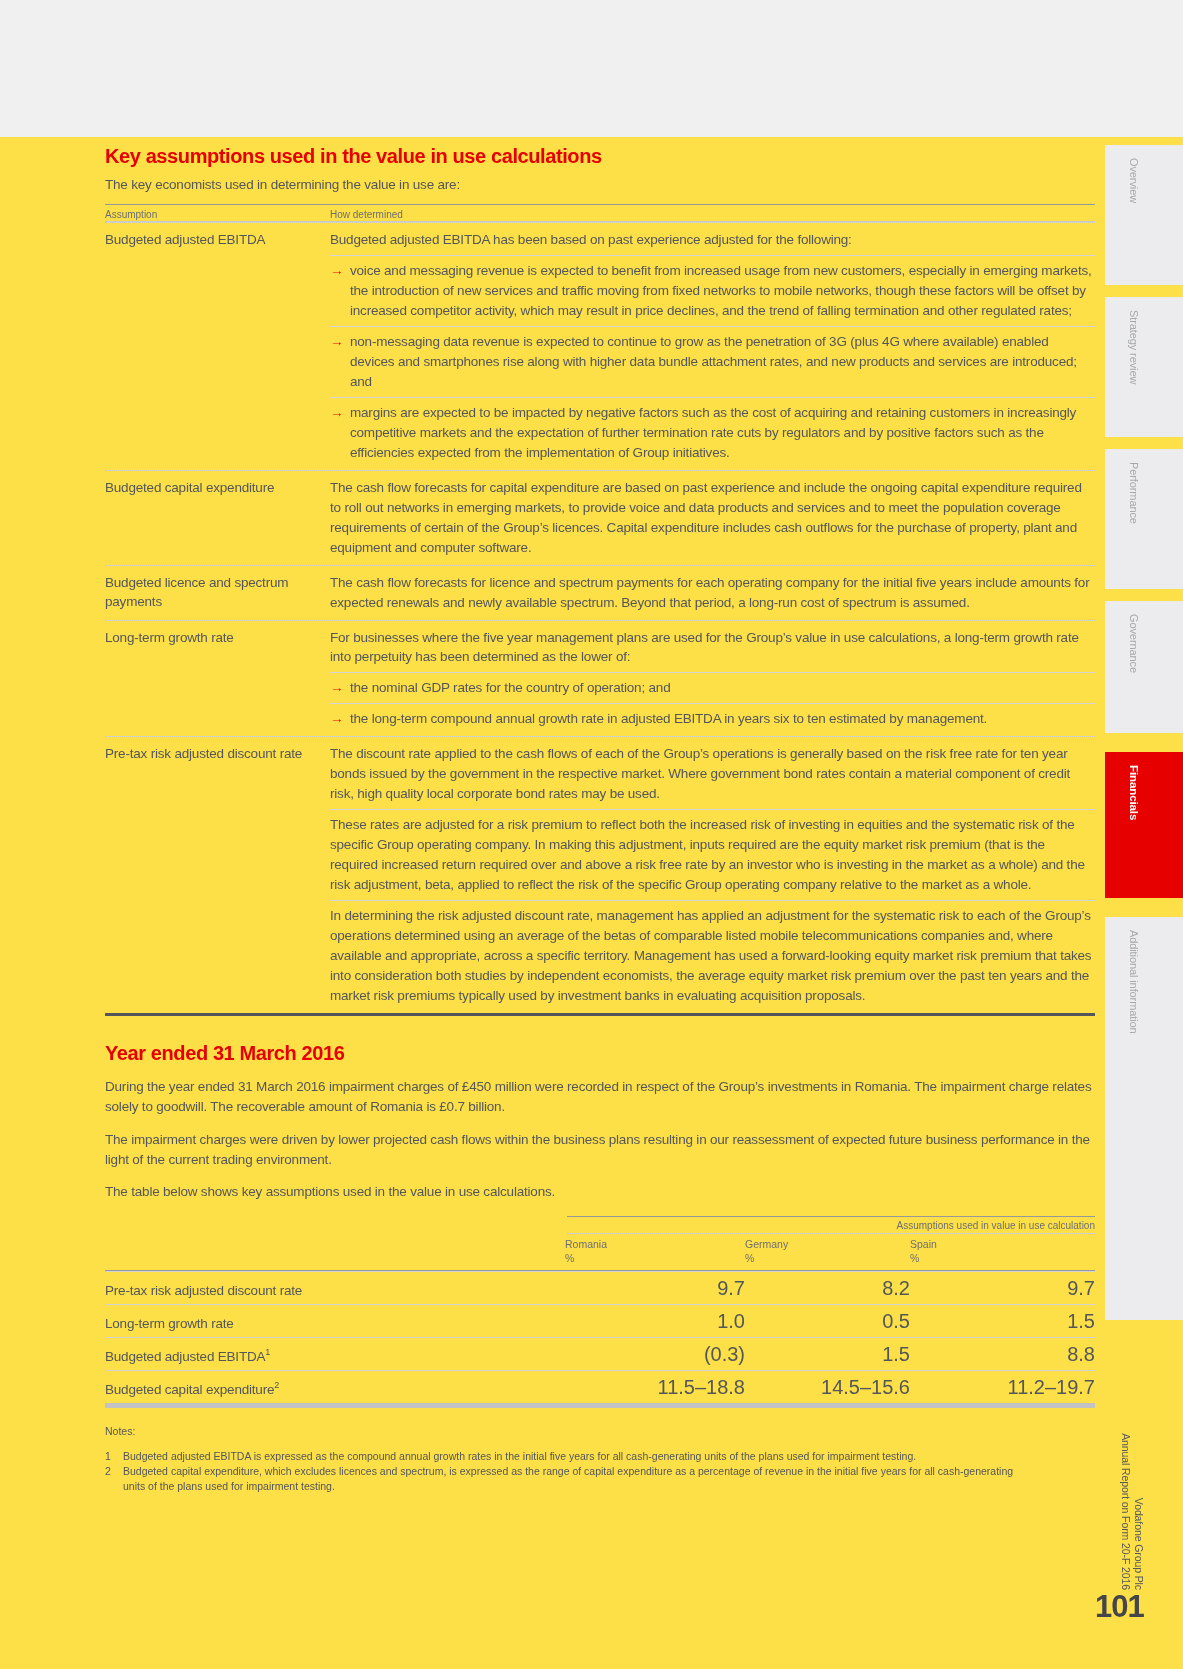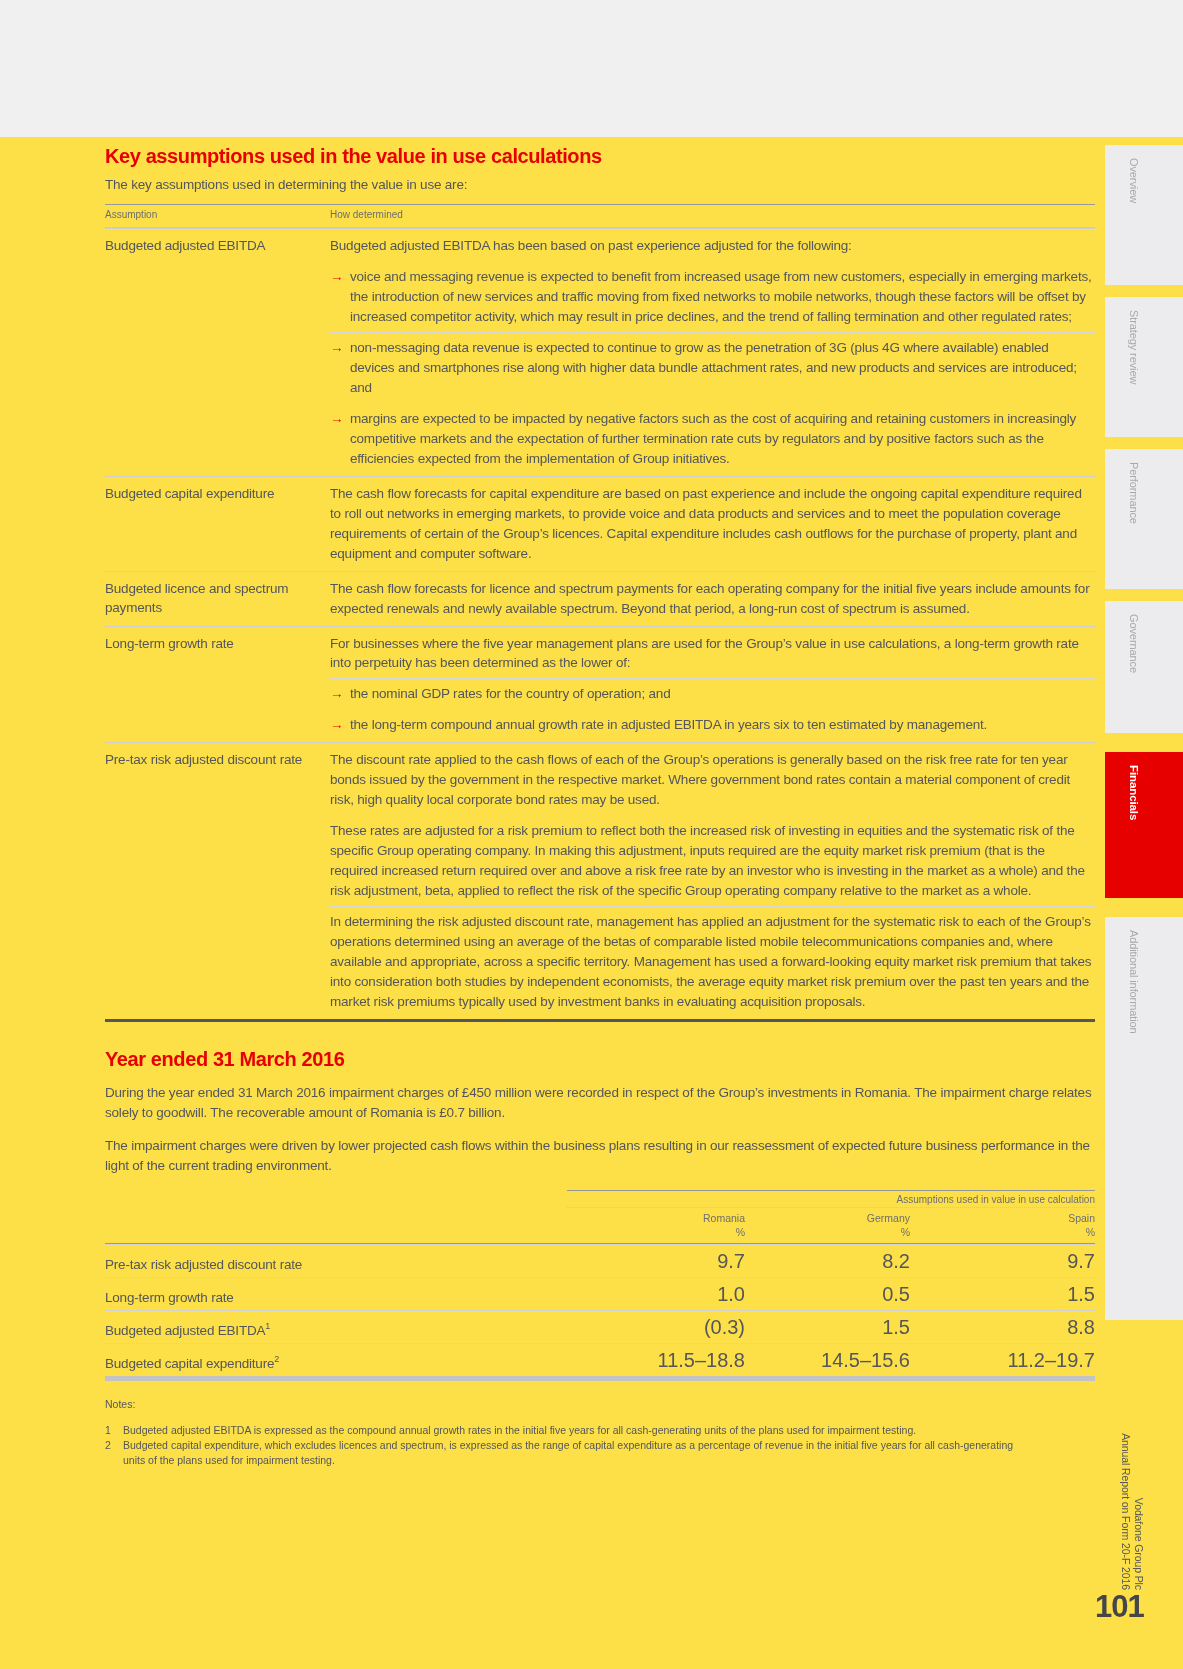--- a/index.html
+++ b/index.html
@@ -7,21 +7,21 @@
         font-family:"Liberation Sans",sans-serif;color:#54565a;text-decoration:underline;}
   #topband{position:absolute;left:0;top:0;width:1183px;height:137px;background:#f0f0f1;}
   #content{position:absolute;left:105px;top:137px;width:990px;}
 
   .h-red{color:#e60000;font-weight:bold;font-size:20px;letter-spacing:-0.4px;margin:8px 0 0 0;}
   .intro{font-size:13.5px;margin:9px 0 12px 0;letter-spacing:-0.2px;}
 
   
   .t1{border-bottom:3px solid #54565b;}
   .t1head{display:flex;border-top:1px solid #96989a;border-bottom:1px solid #c8c8ca;
-          font-size:10px;color:#6d6e71;padding:4px 0 7px 0;}
+          font-size:10px;color:#6d6e71;padding:4px 0 1px 0;}
   .t1c1{width:225px;flex:none;padding-right:14px;box-sizing:border-box;}
   .t1c2{flex:1;}
   .t1row{display:flex;border-top:1px dotted #c9c9cb;padding:2px 0;}
   .t1row:first-of-type{border-top:none;}
   .t1 .label{font-size:13.5px;letter-spacing:-0.2px;padding-top:5px;line-height:1.45;}
   .block{font-size:13.5px;line-height:1.48;letter-spacing:-0.2px;padding:5px 0 5px 0;}
   .block + .block{border-top:1px dotted #d4d4d6;}
   .bullet{display:flex;}
   .arrow{color:#e60000;flex:none;width:20px;font-weight:bold;}
   .btext{flex:1;}
@@ -29,21 +29,21 @@
   
   .para{font-size:13.5px;line-height:1.5;letter-spacing:-0.2px;margin:12px 0;}
   .h2gap{margin-top:26px;}
 
   
   .t2{margin-top:14px;border-bottom:5px solid #c3c3c5;}
   .t2spanner{border-top:1px solid #96989a;border-bottom:1px dotted #c8c8ca;
              margin-left:462px;text-align:right;font-size:10px;color:#6d6e71;padding:3px 0 2px 0;}
   .t2headrow{display:flex;border-bottom:1px solid #96989a;padding:3px 0 4px 0;}
   .t2label{flex:1;}
-  .t2col{text-align:right;font-size:10.5px;color:#6d6e71;line-height:1.35;}
+  .t2col{text-align:left;font-size:10.5px;color:#6d6e71;line-height:1.35;}
   .cw0{width:180px;flex:none;}
   .cw1{width:165px;flex:none;}
   .cw2{width:185px;flex:none;}
   .t2row{display:flex;border-top:1px dotted #cfcfd1;padding:5px 0 4px 0;align-items:baseline;}
   .t2row:first-of-type{border-top:none;}
   .t2rowlabel{flex:1;font-size:13.5px;letter-spacing:-0.2px;}
   .t2rowlabel sup{font-size:9px;}
   .t2val{text-align:right;font-size:20px;}
 
   
@@ -74,21 +74,21 @@
 </style>
 </head>
 <body>
 
 <div id="page">
   <div id="topband"></div>
 
   <div id="content">
 
     <div class="h-red">Key assumptions used in the value in use calculations</div>
-    <div class="intro">The key assumptions used in determining the value in use are:</div>
+    <div class="intro">The key economists used in determining the value in use are:</div>
 
     <div class="t1">
       <div class="t1head">
         <div class="t1c1">Assumption</div>
         <div class="t1c2">How determined</div>
       </div>
 
       <div class="t1row">
         <div class="t1c1 label">Budgeted adjusted EBITDA</div>
         <div class="t1c2">
@@ -143,20 +143,21 @@
           <div class="block">The discount rate applied to the cash flows of each of the Group’s operations is generally based on the risk free rate for ten year bonds issued by the government in the respective market. Where government bond rates contain a material component of credit risk, high quality local corporate bond rates may be used.</div>
           <div class="block">These rates are adjusted for a risk premium to reflect both the increased risk of investing in equities and the systematic risk of the specific Group operating company. In making this adjustment, inputs required are the equity market risk premium (that is the required increased return required over and above a risk free rate by an investor who is investing in the market as a whole) and the risk adjustment, beta, applied to reflect the risk of the specific Group operating company relative to the market as a whole.</div>
           <div class="block">In determining the risk adjusted discount rate, management has applied an adjustment for the systematic risk to each of the Group’s operations determined using an average of the betas of comparable listed mobile telecommunications companies and, where available and appropriate, across a specific territory. Management has used a forward-looking equity market risk premium that takes into consideration both studies by independent economists, the average equity market risk premium over the past ten years and the market risk premiums typically used by investment banks in evaluating acquisition proposals.</div>
         </div>
       </div>
     </div>
 
     <div class="h-red h2gap">Year ended 31 March 2016</div>
     <div class="para">During the year ended 31 March 2016 impairment charges of £450 million were recorded in respect of the Group’s investments in Romania. The impairment charge relates solely to goodwill. The recoverable amount of Romania is £0.7 billion.</div>
     <div class="para">The impairment charges were driven by lower projected cash flows within the business plans resulting in our reassessment of expected future business performance in the light of the current trading environment.</div>
+    <div class="para">The table below shows key assumptions used in the value in use calculations.</div>
 
     <div class="t2">
       <div class="t2spanner">Assumptions used in value in use calculation</div>
       <div class="t2headrow">
         <div class="t2label"></div>
         <div class="t2col cw0">
           <div>Romania</div>
           <div>%</div>
         </div>
         <div class="t2col cw1">

